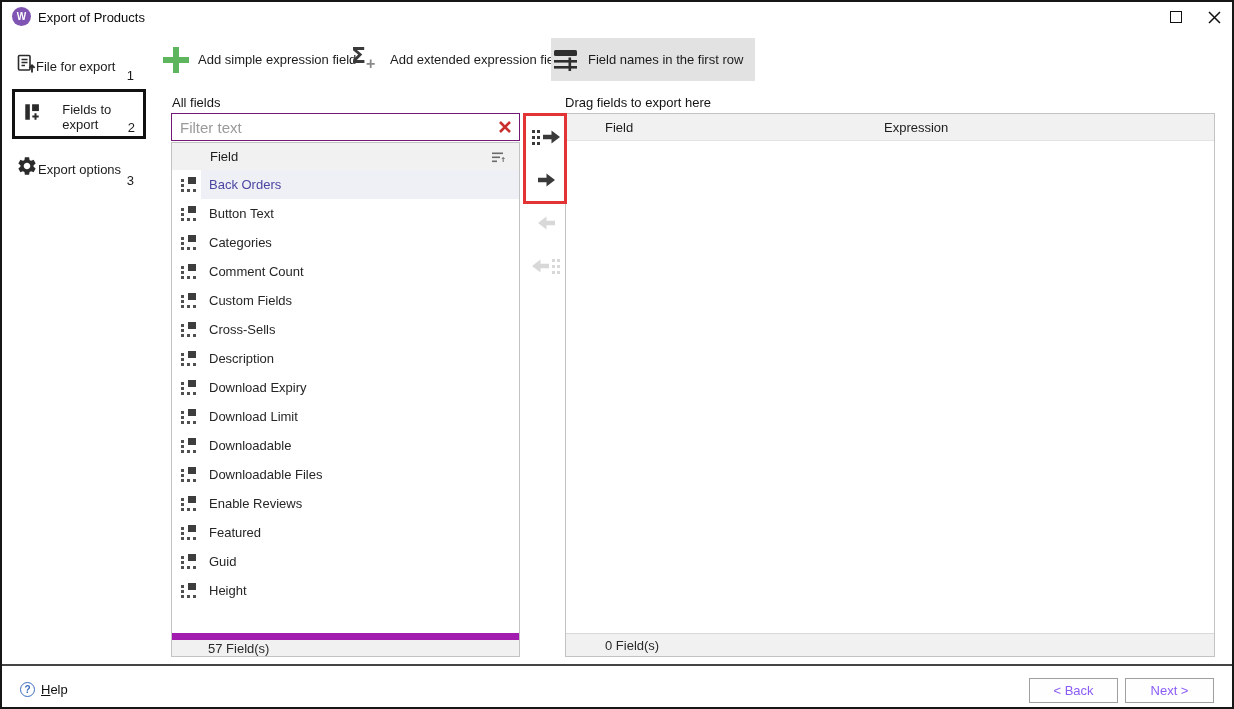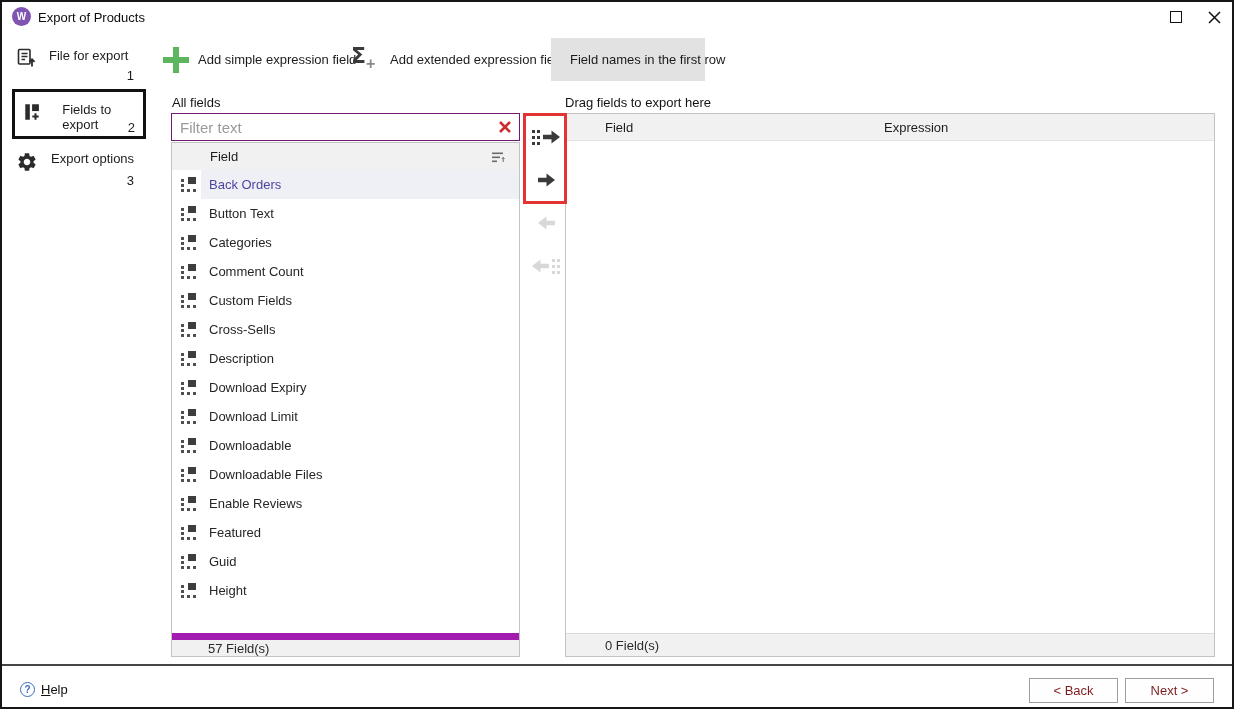--- a/index.html
+++ b/index.html
@@ -23,23 +23,23 @@
   .max-box { width:12px; height:12px; border:1.4px solid #111; display:block; }
   
   .toolbar-item { position:absolute; top:36px; height:43px; display:flex; align-items:center; gap:9px; cursor:default; }
   .tb-label { font-size:13px; color:#1b1b1b; white-space:nowrap; }
   .plus-icon { position:relative; width:26px; height:26px; display:inline-block; }
   .plus-icon::before { content:""; position:absolute; left:10px; top:0; width:6px; height:26px; background:#5db55d; }
   .plus-icon::after  { content:""; position:absolute; left:0; top:10px; width:26px; height:6px; background:#5db55d; }
   .sigma-icon { position:relative; width:30px; height:30px; display:inline-block; }
   .sigma-icon .sg { position:absolute; left:0; top:-2px; font-size:22px; font-weight:bold; color:#3a3a3a; font-family:"DejaVu Sans", sans-serif; }
   .sigma-icon .sp { position:absolute; left:15px; top:10px; font-size:16px; font-weight:bold; color:#8a8a8a; }
-  .toggle-btn { left:549px; width:154px; background:#e2e2e2; padding-left:10px; }
-  
-  .step { position:absolute; display:flex; align-items:flex-start; gap:13px; cursor:default; }
+  .toggle-btn { left:549px; width:204px; background:#e2e2e2; padding-left:2px; }
+  
+  .step { position:absolute; display:flex; align-items:flex-end; gap:0; cursor:default; }
   .step-num { position:absolute; left:104px; width:28px; text-align:right; font-size:13px; color:#1b1b1b; }
   .step-box {
     position:absolute; left:10px; top:87px; width:134px; height:50px;
     border:3px solid #111; display:flex; align-items:flex-start; gap:21px;
     padding:10px 0 0 8px; cursor:default;
   }
   .step-box .step-num-in { position:absolute; right:8px; bottom:1px; font-size:13px; }
   
   .panel-heading { position:absolute; font-size:13px; color:#141414; }
   .filter-wrap {
@@ -104,21 +104,21 @@
   .sep { position:absolute; left:0; right:0; top:662px; height:2px; background:#454545; }
   .help { position:absolute; left:18px; top:680px; display:flex; align-items:center; gap:6px; cursor:pointer; }
   .help-circ {
     width:15px; height:15px; border-radius:50%; border:1.4px solid #3a6bbd;
     color:#3a6bbd; font-size:10px; font-weight:bold; display:flex; align-items:center; justify-content:center;
   }
   .help-text { color:#0e0e0e; }
   .help-text u { text-decoration:underline; }
   .navbtn {
     position:absolute; top:676px; width:89px; height:25px;
-    border:1px solid #9f9f9f; background:#fefefe; font-size:13px; color:#7f1d1d;
+    border:1px solid #9f9f9f; background:#fefefe; font-size:13px; color:#8b5cf6;
     font-family:"Liberation Sans",sans-serif; cursor:pointer; text-align:center; line-height:23px;
   }
   .back-btn { left:1027px; }
   .next-btn { left:1123px; }
 </style>
 </head>
 <body>
 
 <div class="window">
 

